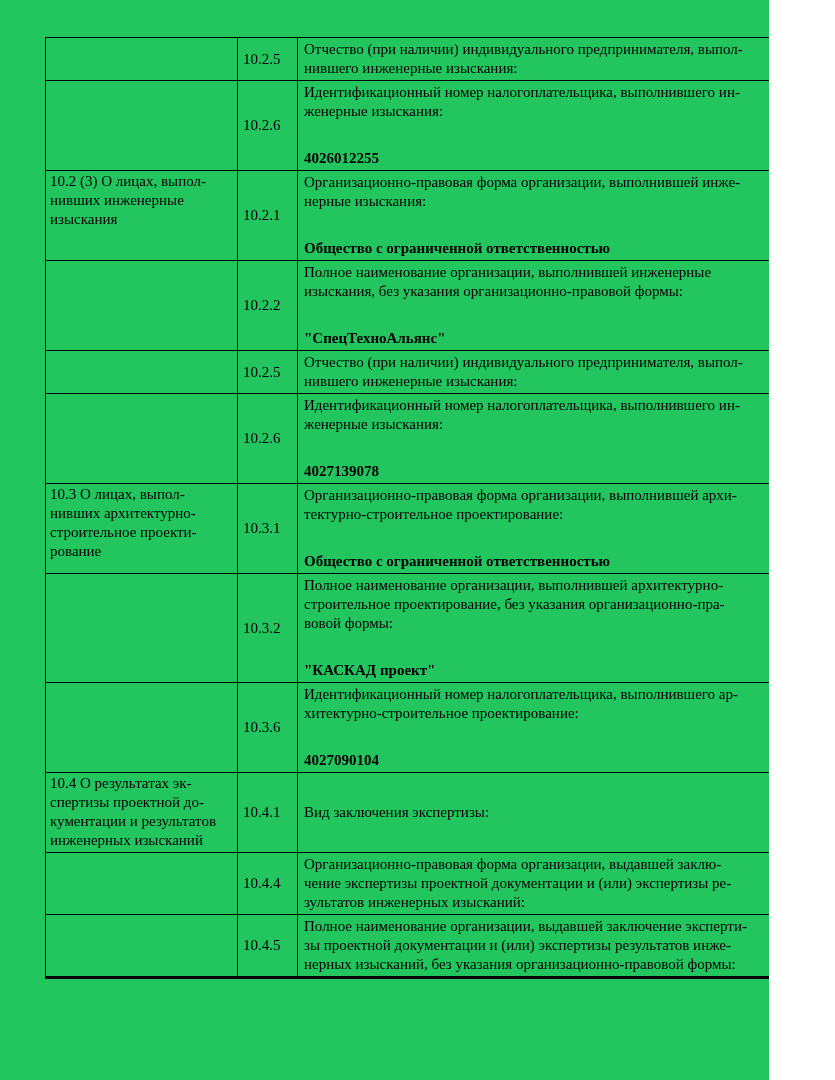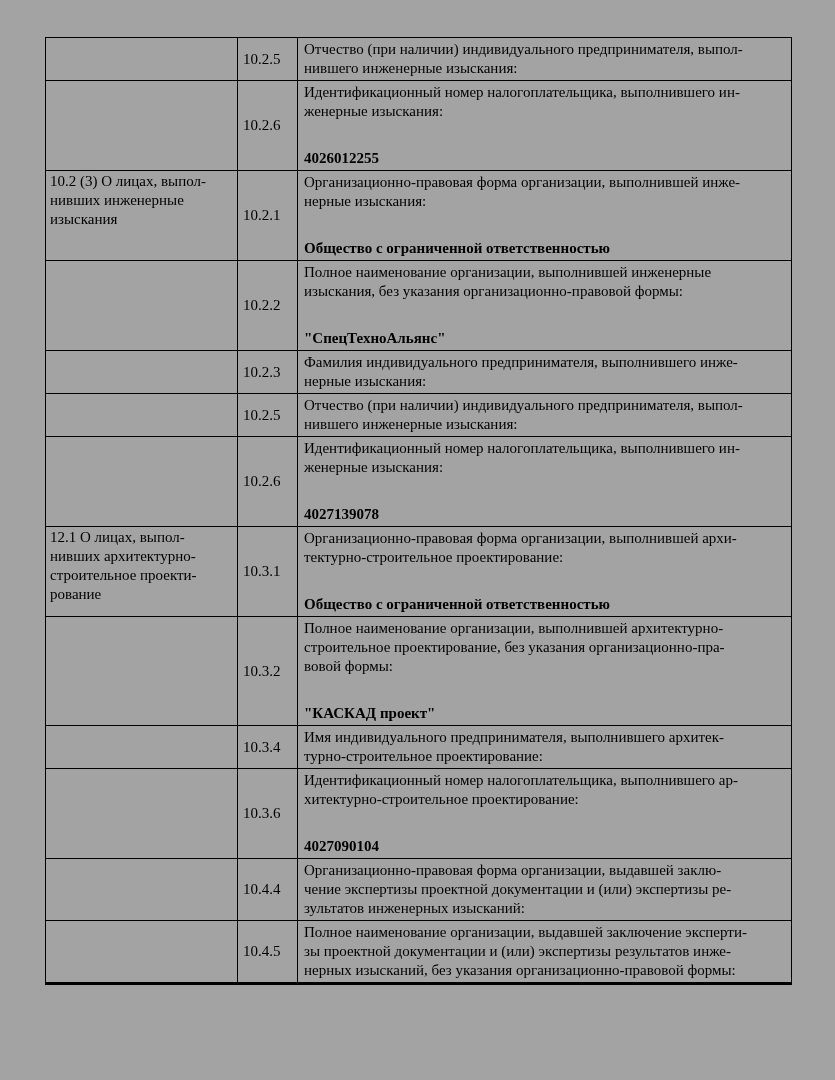--- a/index.html
+++ b/index.html
@@ -4,25 +4,25 @@
 <style>
   html, body {
     margin: 0;
     padding: 0;
     background: #ffffff;
     color: #000000;
     font-family: "Liberation Serif", "DejaVu Serif", serif;
   }
   .page {
     position: relative;
-    width: 835px;
+    width: 769px;
     height: 1080px;
     box-sizing: border-box;
     padding: 37px 44px 0 45px;
-    background: #a3a3a3;
+    background: #22c55e;
     overflow: hidden;
   }
   table.doc-table {
     border-collapse: collapse;
     table-layout: fixed;
     width: 746px;
     border: 1px solid #000;
     border-bottom-width: 3px;
   }
   td {
@@ -115,33 +115,20 @@
     <td class="c-code">
       <span class="cell-text">10.2.2</span>
     </td>
     <td class="c-text">
       <span class="cell-text">Полное наименование организации, выполнившей инженерные
 изыскания, без указания организационно-правовой формы:</span>
       <b class="field-value">"СпецТехноАльянс"</b>
     </td>
   </tr>
 
-  <tr>
-    <td class="c-section">
-      <span class="cell-text"></span>
-    </td>
-    <td class="c-code">
-      <span class="cell-text">10.2.3</span>
-    </td>
-    <td class="c-text">
-      <span class="cell-text">Фамилия индивидуального предпринимателя, выполнившего инже-
-нерные изыскания:</span>
-
-    </td>
-  </tr>
 
 
   <tr>
     <td class="c-section">
       <span class="cell-text"></span>
     </td>
     <td class="c-code">
       <span class="cell-text">10.2.5</span>
     </td>
     <td class="c-text">
@@ -160,21 +147,21 @@
     </td>
     <td class="c-text">
       <span class="cell-text">Идентификационный номер налогоплательщика, выполнившего ин-
 женерные изыскания:</span>
       <b class="field-value">4027139078</b>
     </td>
   </tr>
 
   <tr>
     <td class="c-section">
-      <span class="cell-text">12.1 О лицах, выпол-
+      <span class="cell-text">10.3 О лицах, выпол-
 нивших архитектурно-
 строительное проекти-
 рование</span>
     </td>
     <td class="c-code">
       <span class="cell-text">10.3.1</span>
     </td>
     <td class="c-text">
       <span class="cell-text">Организационно-правовая форма организации, выполнившей архи-
 тектурно-строительное проектирование:</span>
@@ -191,49 +178,51 @@
     </td>
     <td class="c-text">
       <span class="cell-text">Полное наименование организации, выполнившей архитектурно-
 строительное проектирование, без указания организационно-пра-
 вовой формы:</span>
       <b class="field-value">"КАСКАД проект"</b>
     </td>
   </tr>
 
 
-  <tr>
-    <td class="c-section">
-      <span class="cell-text"></span>
-    </td>
-    <td class="c-code">
-      <span class="cell-text">10.3.4</span>
-    </td>
-    <td class="c-text">
-      <span class="cell-text">Имя индивидуального предпринимателя, выполнившего архитек-
-турно-строительное проектирование:</span>
-
-    </td>
-  </tr>
 
 
   <tr>
     <td class="c-section">
       <span class="cell-text"></span>
     </td>
     <td class="c-code">
       <span class="cell-text">10.3.6</span>
     </td>
     <td class="c-text">
       <span class="cell-text">Идентификационный номер налогоплательщика, выполнившего ар-
 хитектурно-строительное проектирование:</span>
       <b class="field-value">4027090104</b>
     </td>
   </tr>
 
+  <tr>
+    <td class="c-section">
+      <span class="cell-text">10.4 О результатах эк-
+спертизы проектной до-
+кументации и результатов
+инженерных изысканий</span>
+    </td>
+    <td class="c-code">
+      <span class="cell-text">10.4.1</span>
+    </td>
+    <td class="c-text">
+      <span class="cell-text">Вид заключения экспертизы:</span>
+
+    </td>
+  </tr>
 
 
 
   <tr>
     <td class="c-section">
       <span class="cell-text"></span>
     </td>
     <td class="c-code">
       <span class="cell-text">10.4.4</span>
     </td>

